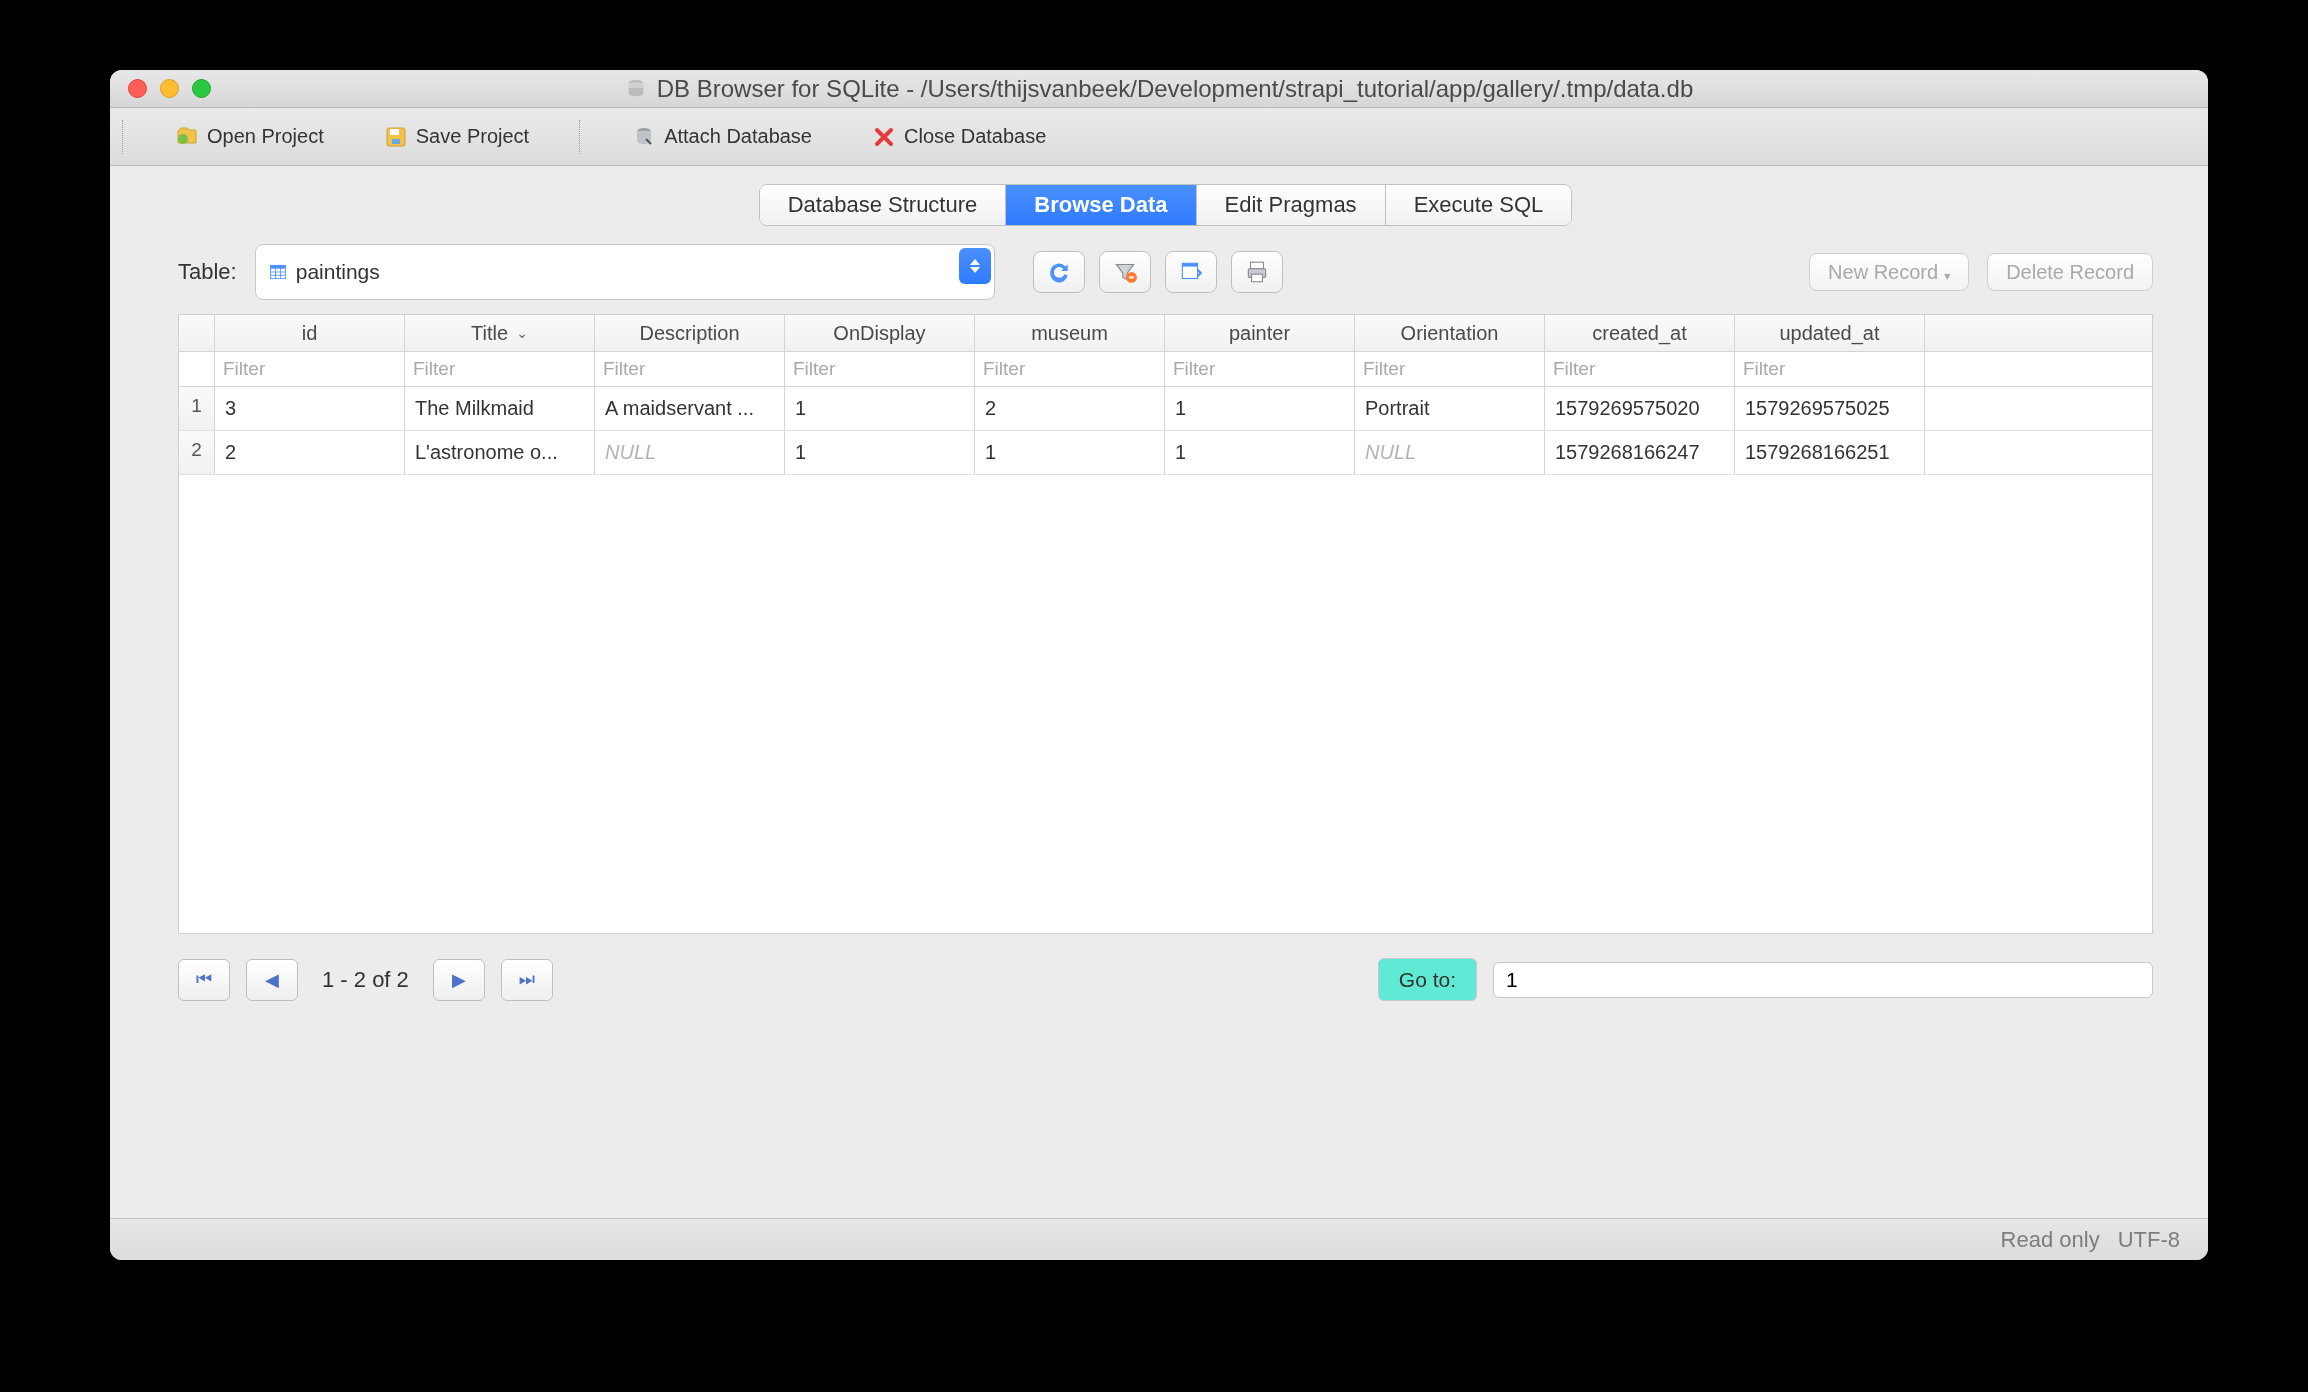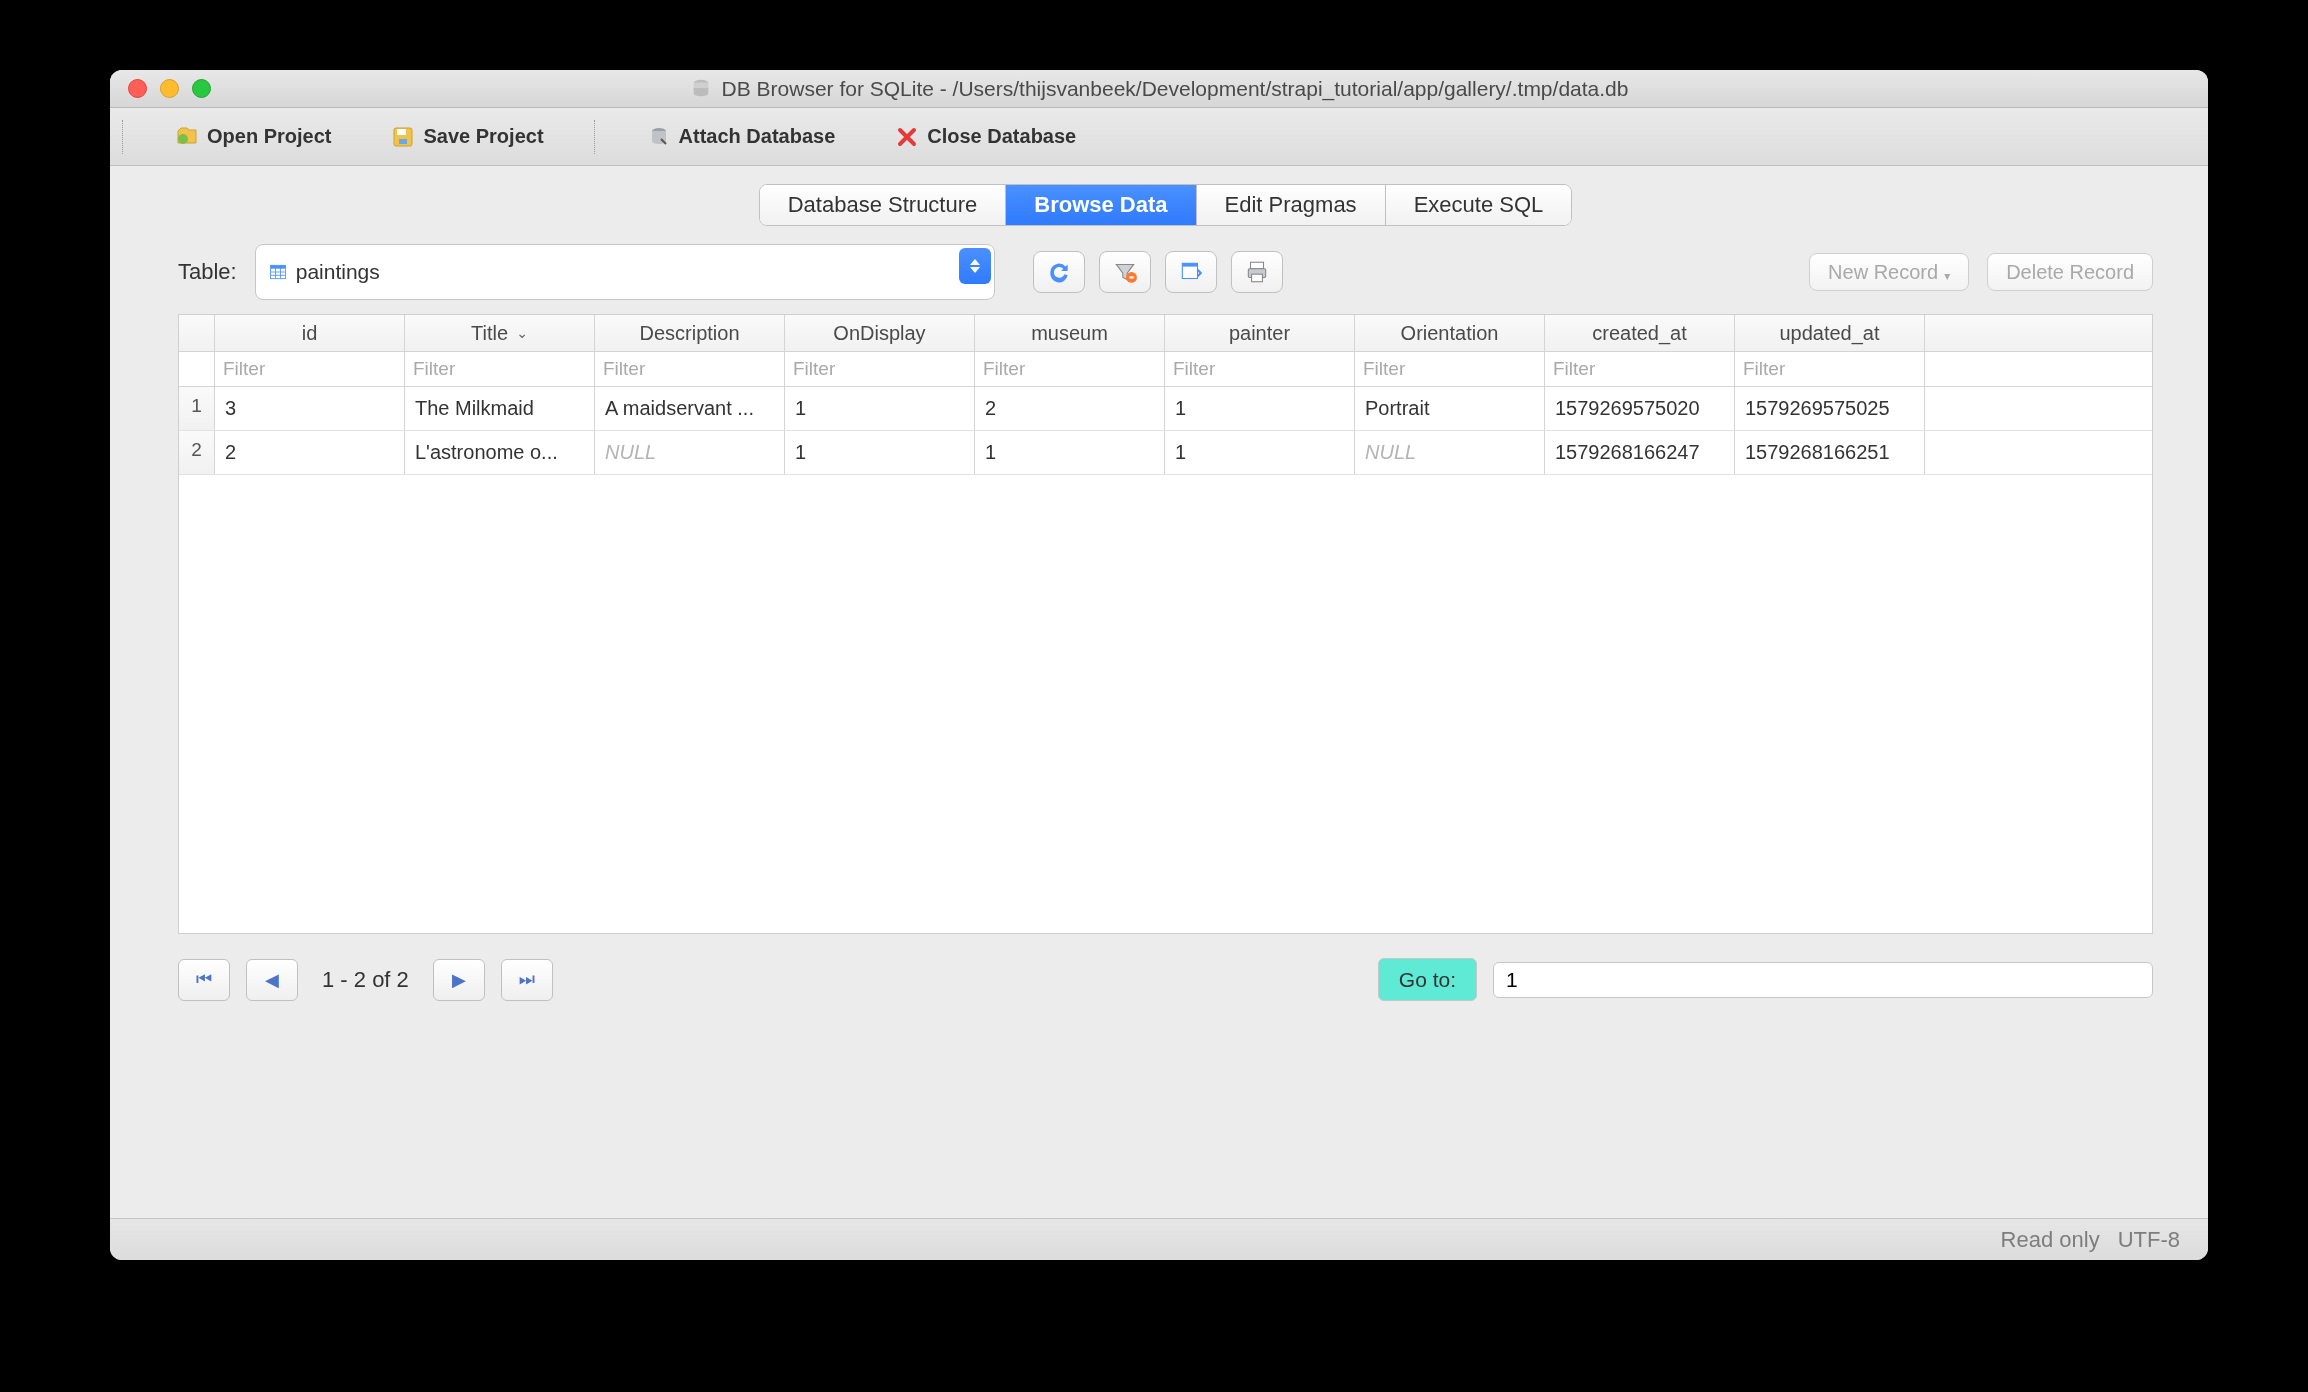--- a/index.html
+++ b/index.html
@@ -50,41 +50,40 @@
     padding-left: 18px;
   }
   .dot { width: 19px; height: 19px; border-radius: 50%; }
   .dot.red { background:#ff5f57; border:1px solid #e1413a;}
   .dot.yellow { background:#febc2e; border:1px solid #dd9f1f;}
   .dot.green { background:#28c840; border:1px solid #1fa32f;}
   .title {
     position: absolute;
     left: 0; right: 0;
     text-align: left;
-    font-size: 21px;
+    font-size: 24px;
     color: #4a4a4a;
     display: flex;
     align-items: center;
     justify-content: center;
     gap: 10px;
   }
   .db-icon {
     width: 22px; height: 22px;
   }
 
   
   .toolbar {
     height: 58px;
     background: linear-gradient(#eaeaea,#dcdcdc);
     border-bottom: 1px solid #bfbfbf;
     display: flex;
     align-items: center;
     padding: 0 12px;
     gap: 40px;
-    font-weight: bold;
   }
   .tbtn {
     display: flex;
     align-items: center;
     gap: 8px;
     padding: 6px 10px;
     border-radius: 4px;
     font-size: 20px;
     color: #333;
     cursor: default;

